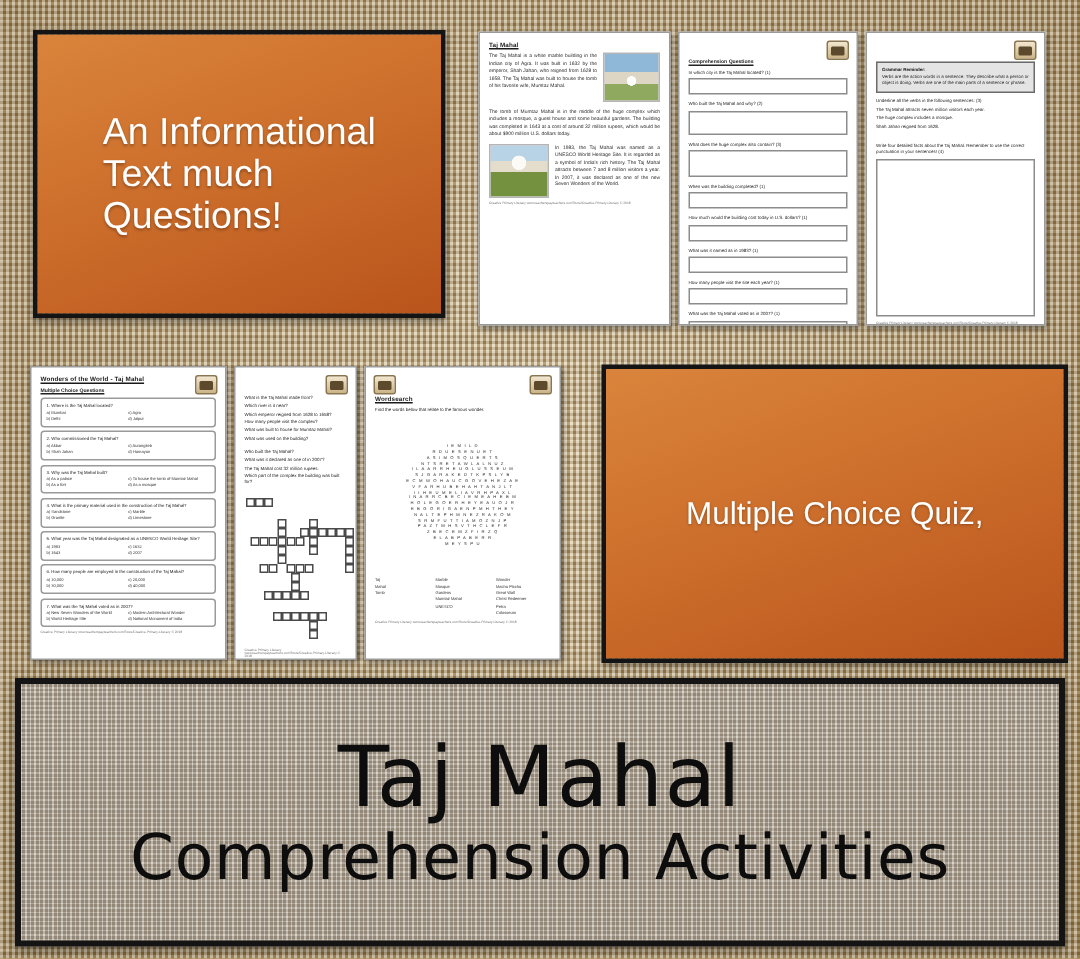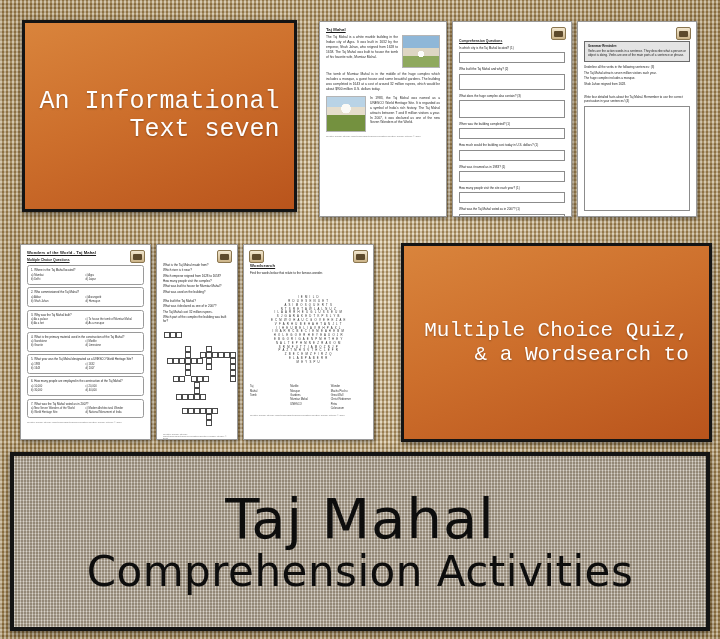--- a/index.html
+++ b/index.html
@@ -29,23 +29,23 @@
     background:radial-gradient(ellipse at 50% 45%,rgba(255,255,255,.10),rgba(60,40,10,.16) 95%);
   }
 
   
   .promo{
     position:absolute;
     border:3px solid #141414;
     background:linear-gradient(160deg,#d9843c 0%,#cd6f2c 45%,#b9541c 100%);
     box-shadow:0 2px 5px rgba(0,0,0,.45);
     display:flex;align-items:center;justify-content:center;
-    text-align:right;
+    text-align:left;
     color:#fff;
-    font-family:Liberation Mono, monospace;
+    font-family:Liberation Sans, sans-serif;
     line-height:1.12;
     text-shadow:0 1px 2px rgba(0,0,0,.30);
     box-sizing:border-box;
   }
   #promo-top{left:22px;top:20px;width:275px;height:192px;font-size:25px;padding:4px 8px;}
   #promo-bottom{left:401px;top:243px;width:311px;height:199px;font-size:21px;padding:4px 10px;}
   .promo span{display:block;}
 
   
   .sheet{
@@ -170,28 +170,28 @@
   }
 </style>
 </head>
 <body>
 
 <div id="burlap"></div>
 
 <div class="promo" id="promo-top">
   <div>
     <span>An Informational</span>
-    <span>Text seven</span>
+    <span>Text much</span>
+    <span>Questions!</span>
   </div>
 </div>
 
 <div class="promo" id="promo-bottom">
   <div>
     <span>Multiple Choice Quiz,</span>
-    <span>&amp; a Wordsearch to</span>
   </div>
 </div>
 
 <div class="sheet" style="left:319px;top:21px;width:128px;height:196px;">
   <div class="sheet-title">Taj Mahal</div>
   <div style="display:flex;gap:4px;">
     <div class="para" style="flex:1;margin:0;">The Taj Mahal is a white marble building in the Indian city of Agra. It was built in 1632 by the emperor, Shah Jahan, who reigned from 1628 to 1658. The Taj Mahal was built to house the tomb of his favorite wife, Mumtaz Mahal.</div>
     <div class="photo photo-taj-front" style="width:38px;height:33px;flex:none;"></div>
   </div>
   <div class="para" style="margin-top:4px;">The tomb of Mumtaz Mahal is in the middle of the huge complex which includes a mosque, a guest house and some beautiful gardens. The building was completed in 1643 at a cost of around 32 million rupees, which would be about $900 million U.S. dollars today.</div>

